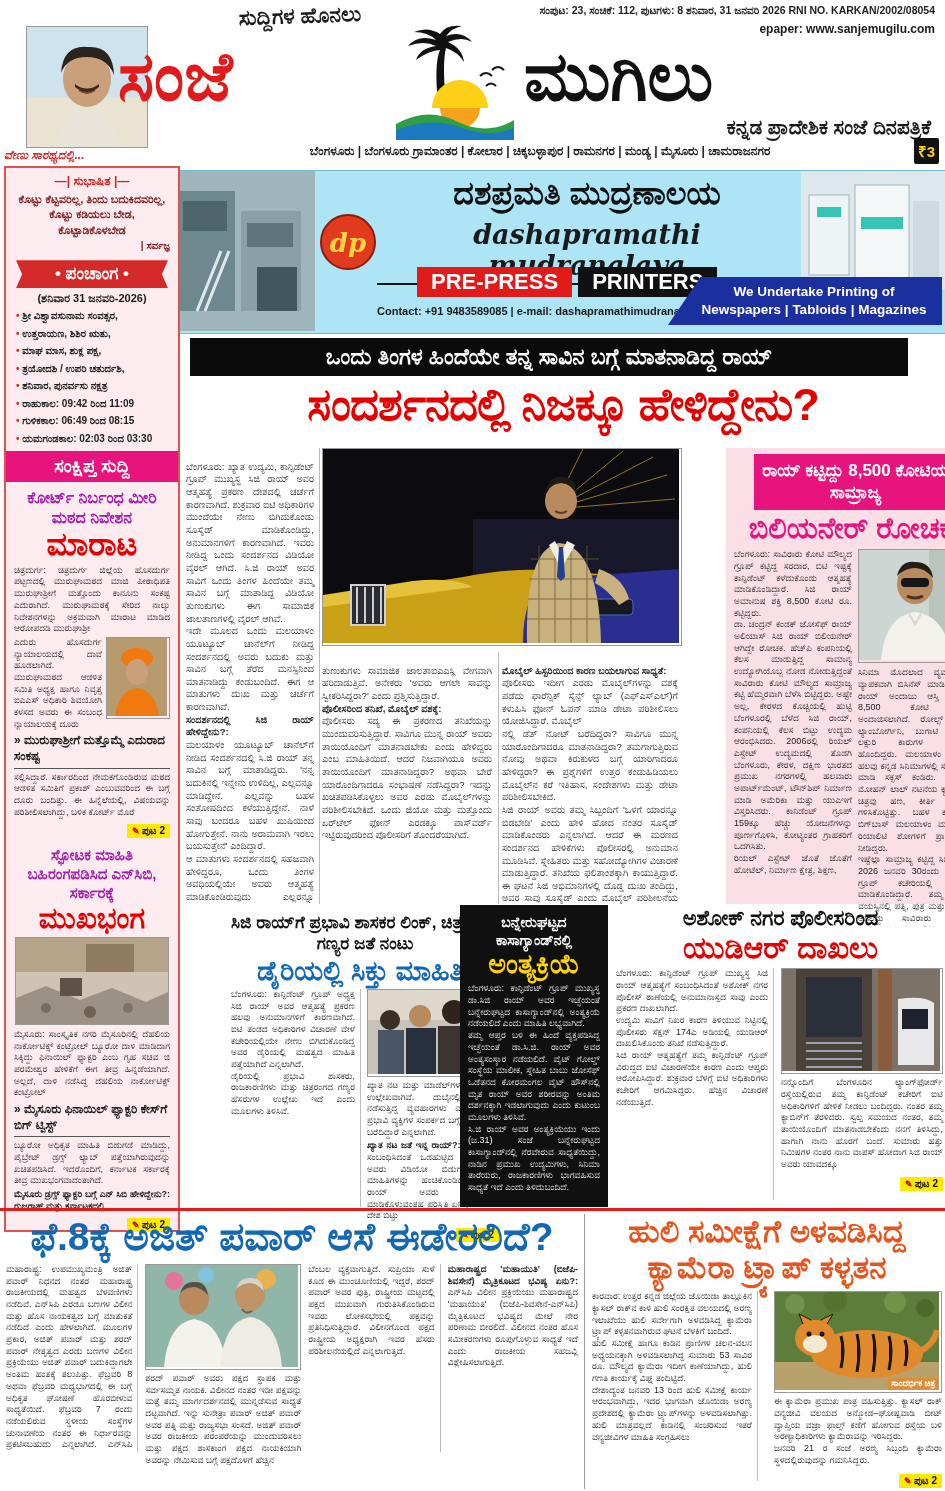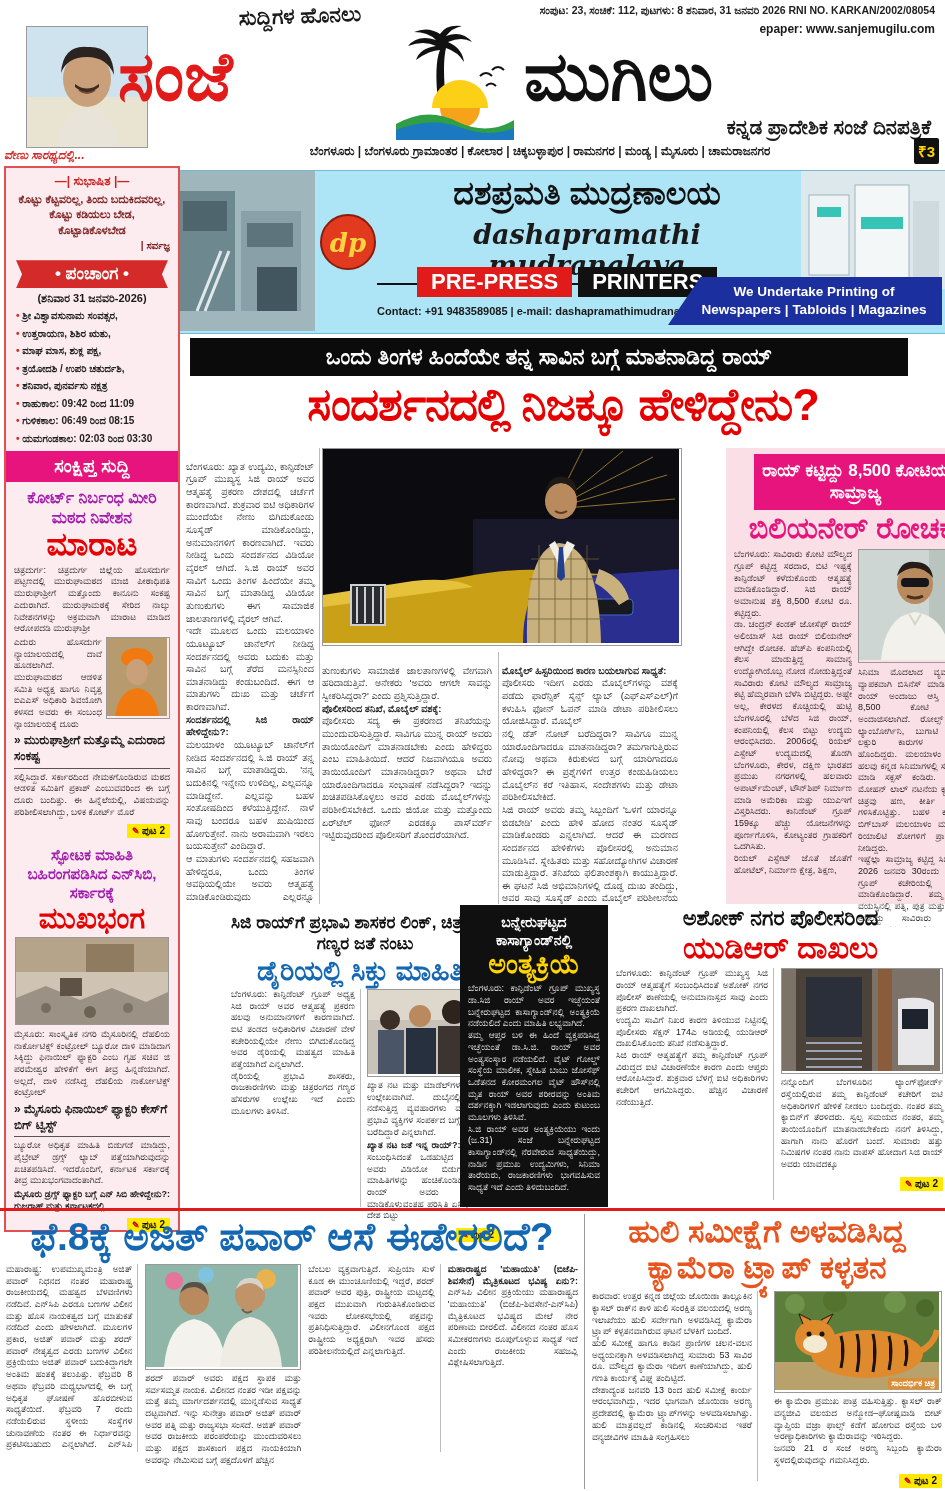--- a/index.html
+++ b/index.html
@@ -234,21 +234,21 @@
           <path d="M216 96 V194 M232 94 V194 M248 94 V194 M264 96 V194"></path>
         </g>
         <path d="M232 92 L238 104 L244 92 L252 96 L238 120 L226 96Z" fill="#f2efe6"></path>
         <path d="M236 98 L240 98 L242 128 L238 132 L234 128Z" fill="#23408f"></path>
         <path d="M276 120 Q300 128 306 150 L296 156 Q284 140 272 134Z" fill="#c9b17e"></path>
       </g>
     </svg>
   </div>
 
   <div class="abs body-txt jst pre colrule" style="left:322px;top:652px;width:170px;height:252px;overflow:hidden;padding-right:6px;">
-    <span>ತುಣುಕುಗಳು ಸಾಮಾಜಿಕ ಜಾಲತಾಣಗಳಲ್ಲಿ ವೇಗವಾಗಿ ಹರಿದಾಡುತ್ತಿವೆ. ಅನೇಕರು 'ಅವರು ಆಗಲೇ ಸಾವನ್ನು ಸ್ವೀಕರಿಸಿದ್ದರಾ?' ಎಂದು ಪ್ರಶ್ನಿಸುತ್ತಿದ್ದಾರೆ.</span>
+    <span>ತುಣುಕುಗಳು ಸಾಮಾಜಿಕ ಜಾಲತಾಐಎಎಸ್ಲಿ ವೇಗವಾಗಿ ಹರಿದಾಡುತ್ತಿವೆ. ಅನೇಕರು 'ಅವರು ಆಗಲೇ ಸಾವನ್ನು ಸ್ವೀಕರಿಸಿದ್ದರಾ?' ಎಂದು ಪ್ರಶ್ನಿಸುತ್ತಿದ್ದಾರೆ.</span>
     <span class="bold">ಪೊಲೀಸರಿಂದ ತನಿಖೆ, ಮೊಬೈಲ್ ವಶಕ್ಕೆ:</span>
     <span>ಪೊಲೀಸರು ಸದ್ಯ ಈ ಪ್ರಕರಣದ ತನಿಖೆಯನ್ನು ಮುಂದುವರಿಸುತ್ತಿದ್ದಾರೆ. ಸಾವಿಗೂ ಮುನ್ನ ರಾಯ್ ಅವರು ತಾಯಿಯೊಂದಿಗೆ ಮಾತನಾಡಬೇಕು ಎಂದು ಹೇಳಿದ್ದರು ಎಂಬ ಮಾಹಿತಿಯಿದೆ. ಆದರೆ ನಿಜವಾಗಿಯೂ ಅವರು ತಾಯಿಯೊಂದಿಗೆ ಮಾತನಾಡಿದ್ದರಾ? ಅಥವಾ ಬೇರೆ ಯಾರೊಂದಿಗಾದರೂ ಸಂಭಾಷಣೆ ನಡೆಸಿದ್ದರಾ? ಇದನ್ನು ಖಚಿತಪಡಿಸಿಕೊಳ್ಳಲು ಅವರ ಎರಡು ಮೊಬೈಲ್‌ಗಳನ್ನು ಪರಿಶೀಲಿಸಬೇಕಿದೆ. ಒಂದು ಜಿಯೋ ಮತ್ತು ಮತ್ತೊಂದು ಏರ್‌ಟೆಲ್ ಫೋನ್ ಎರಡಕ್ಕೂ ಪಾಸ್‌ವರ್ಡ್ ಇಟ್ಟಿರುವುದರಿಂದ ಪೊಲೀಸರಿಗೆ ತೊಂದರೆಯಾಗಿದೆ.</span>
   </div>
   <div class="abs body-txt jst pre" style="left:502px;top:652px;width:176px;height:252px;overflow:hidden;">
     <span class="bold">ಮೊಬೈಲ್ ಹಿಸ್ಟರಿಯಿಂದ ಕಾರಣ ಬಯಲಾಗುವ ಸಾಧ್ಯತೆ:</span>
     <span>ಪೊಲೀಸರು ಇದೀಗ ಎರಡು ಮೊಬೈಲ್‌ಗಳನ್ನು ವಶಕ್ಕೆ ಪಡೆದು ಫಾರೆನ್ಸಿಕ್ ಸೈನ್ಸ್ ಲ್ಯಾಬ್ (ಎಫ್‌ಎಸ್‌ಎಲ್)ಗೆ ಕಳುಹಿಸಿ ಫೋನ್ ಓಪನ್ ಮಾಡಿ ಡೇಟಾ ಪರಿಶೀಲಿಸಲು ಯೋಜಿಸಿದ್ದಾರೆ. ಮೊಬೈಲ್</span>
     <span>ನಲ್ಲಿ ಡೆತ್ ನೋಟ್ ಬರೆದಿದ್ದರಾ? ಸಾವಿಗೂ ಮುನ್ನ ಯಾರೊಂದಿಗಾದರೂ ಮಾತನಾಡಿದ್ದರಾ? ತಮಗಾಗುತ್ತಿರುವ ನೋವು ಅಥವಾ ಕಿರುಕುಳದ ಬಗ್ಗೆ ಯಾರಿಗಾದರೂ ಹೇಳಿದ್ದರಾ? ಈ ಪ್ರಶ್ನೆಗಳಿಗೆ ಉತ್ತರ ಕಂಡುಹಿಡಿಯಲು ಮೊಬೈಲ್‌ನ ಕರೆ ಇತಿಹಾಸ, ಸಂದೇಶಗಳು ಮತ್ತು ಡೇಟಾ ಪರಿಶೀಲಿಸಬೇಕಿದೆ.
 ಸಿಜಿ ರಾಯ್ ಅವರು ತಮ್ಮ ಸಿಬ್ಬಂದಿಗೆ 'ಒಳಗೆ ಯಾರನ್ನೂ ಬಿಡಬೇಡಿ' ಎಂದು ಹೇಳಿ ಹೋದ ನಂತರ ಸೂಸೈಡ್ ಮಾಡಿಕೊಂಡರು ಎನ್ನಲಾಗಿದೆ. ಆದರೆ ಈ ಮರಣದ ಸಂದರ್ಶನದ ಹೇಳಿಕೆಗಳು ಪೊಲೀಸರಲ್ಲಿ ಅನುಮಾನ ಮೂಡಿಸಿವೆ. ಸ್ನೇಹಿತರು ಮತ್ತು ಸಹೋದ್ಯೋಗಿಗಳ ವಿಚಾರಣೆ ಮಾಡುತ್ತಿದ್ದಾರೆ. ತನಿಖೆಯ ಫಲಿತಾಂಶಕ್ಕಾಗಿ ಕಾಯುತ್ತಿದ್ದಾರೆ. ಈ ಘಟನೆ ಸಿಜಿ ಅಭಿಮಾನಿಗಳಲ್ಲಿ ದೊಡ್ಡ ದುಃಖ ತಂದಿದ್ದು, ಅವರ ಸಾವು ಸೂಸೈಡ್ ಎಂದು ಮೊಬೈಲ್ ಪರಿಶೀಲನೆಯ ಬಳಿಕ ಸಂಪೂರ್ಣವಾಗಿ ಬಯಲಾಗುವುದು ಎಂದು ಪೊಲೀಸರು ಹೇಳುತ್ತಿದ್ದಾರೆ.</span>
   </div>
 

